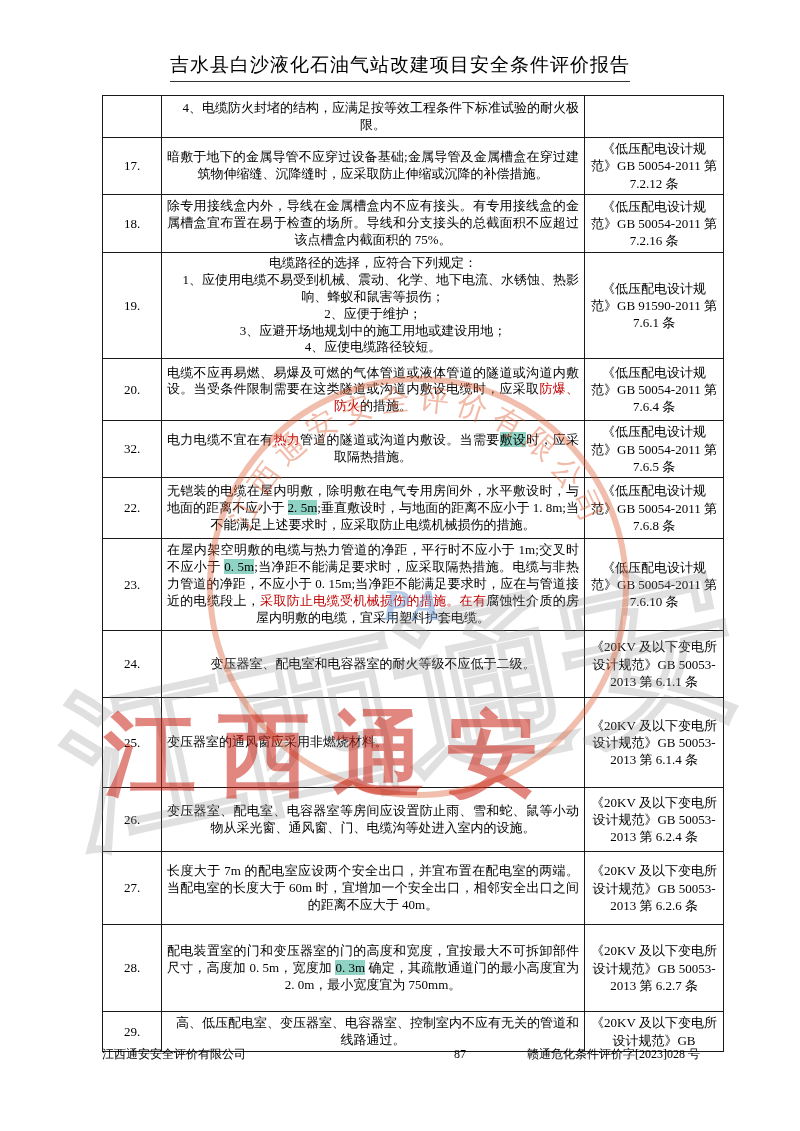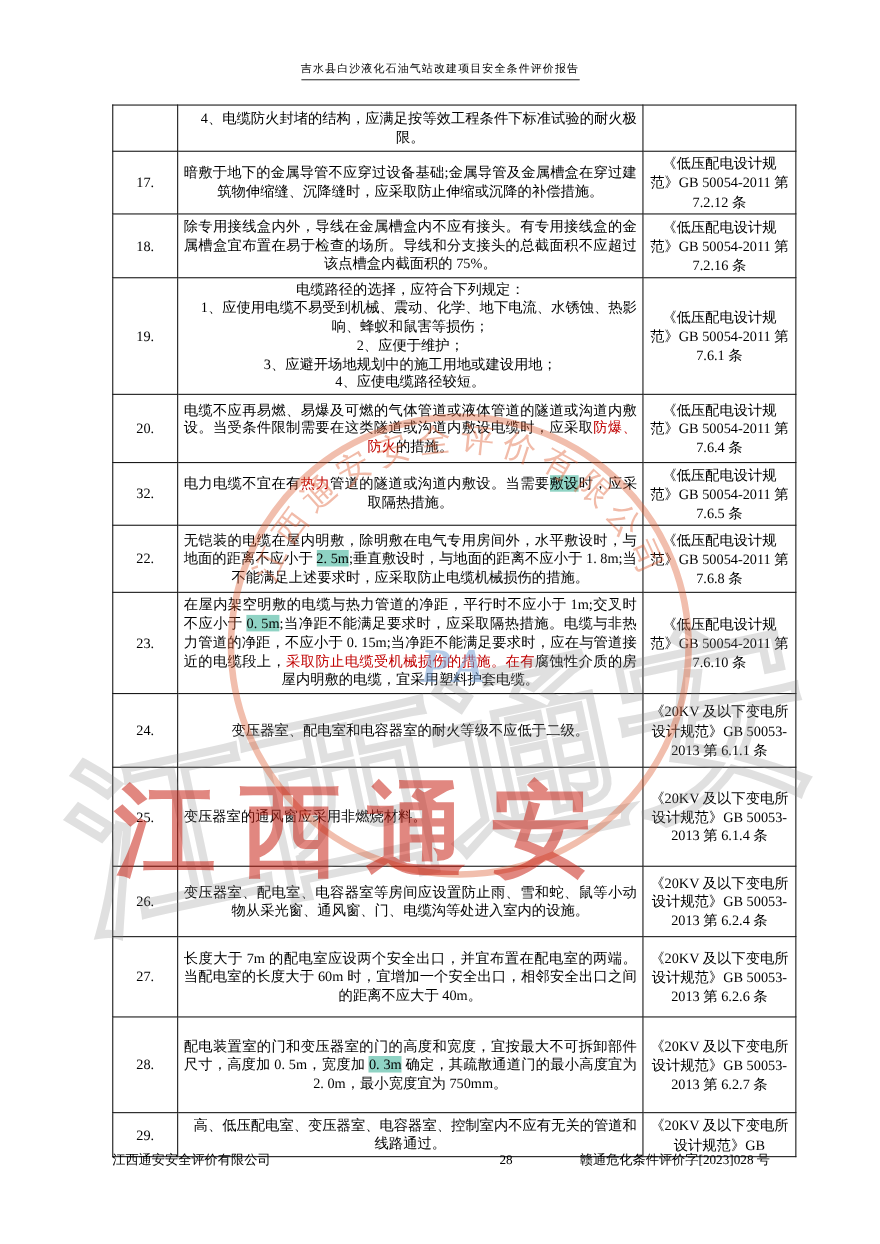--- a/index.html
+++ b/index.html
@@ -1,20 +1,20 @@
 <!DOCTYPE html>
 <html><head>
 <meta charset="utf-8">
 <style>
   html,body{margin:0;padding:0;background:#ffffff;}
   .page{position:relative;width:800px;height:1131px;background:#ffffff;overflow:hidden;
         font-family:"Liberation Serif","DejaVu Serif",serif;color:#000;}
   
   .header{position:absolute;top:52px;left:0;width:800px;text-align:center;}
-  .header-title{display:inline-block;font-size:10px;letter-spacing:1px;
+  .header-title{display:inline-block;font-size:19px;letter-spacing:1px;
                 border-bottom:1px solid #333;padding-bottom:3px;}
   
   .table-wrap{position:absolute;top:95px;left:102px;width:598px;}
   table.eval{border-collapse:collapse;table-layout:fixed;width:598px;font-size:13px;}
   table.eval td{border:1px solid #1a1a1a;vertical-align:middle;padding:2px 5px;overflow:hidden;}
   td.col-no{width:48px;text-align:center;font-size:13px;}
   td.col-content{width:412px;line-height:1.3;text-align:justify;text-align-last:center;}
   td.col-ref{width:128px;text-align:center;font-size:13px;line-height:1.33;}
   td.col-content.align-center{text-align:right;text-align-last:center;}
   td.col-content.align-left{text-align:right;text-align-last:left;}
@@ -77,21 +77,21 @@
               <td class="col-ref">《低压配电设计规范》GB 50054-2011 第 7.2.12 条</td>
             </tr>
             <tr>
               <td class="col-no">18.</td>
               <td class="col-content"><span>除专用接线盒内外，导线在金属槽盒内不应有接头。有专用接线盒的金属槽盒宜布置在易于检查的场所。导线和分支接头的总截面积不应超过该点槽盒内截面积的 75%。</span></td>
               <td class="col-ref">《低压配电设计规范》GB 50054-2011 第 7.2.16 条</td>
             </tr>
             <tr>
               <td class="col-no">19.</td>
               <td class="col-content align-center"><span>电缆路径的选择，应符合下列规定：</span><br><span>1、应使用电缆不易受到机械、震动、化学、地下电流、水锈蚀、热影响、蜂蚁和鼠害等损伤；</span><br><span>2、应便于维护；</span><br><span>3、应避开场地规划中的施工用地或建设用地；</span><br><span>4、应使电缆路径较短。</span></td>
-              <td class="col-ref">《低压配电设计规范》GB 50054-2011 第 7.6.1 条</td>
+              <td class="col-ref">《低压配电设计规范》GB 91590-2011 第 7.6.1 条</td>
             </tr>
             <tr>
               <td class="col-no">20.</td>
               <td class="col-content"><span>电缆不应再易燃、易爆及可燃的气体管道或液体管道的隧道或沟道内敷设。当受条件限制需要在这类隧道或沟道内敷设电缆时，应采取</span><span class="seg-red">防爆、防火</span><span>的措施。</span></td>
               <td class="col-ref">《低压配电设计规范》GB 50054-2011 第 7.6.4 条</td>
             </tr>
             <tr>
               <td class="col-no">32.</td>
               <td class="col-content"><span>电力电缆不宜在有</span><span class="seg-red">热力</span><span>管道的隧道或沟道内敷设。当需要</span><span class="seg-hl">敷设</span><span>时，应采取隔热措施。</span></td>
               <td class="col-ref">《低压配电设计规范》GB 50054-2011 第 7.6.5 条</td>
@@ -135,21 +135,21 @@
               <td class="col-no">29.</td>
               <td class="col-content align-center"><span>高、低压配电室、变压器室、电容器室、控制室内不应有无关的管道和线路通过。</span></td>
               <td class="col-ref">《20KV 及以下变电所设计规范》GB</td>
             </tr>
           </tbody>
       </table>
     </div>
 
     <div class="footer">
       <span>江西通安安全评价有限公司</span>
-      <span class="page-num">28</span>
+      <span class="page-num">87</span>
       <span>赣通危化条件评价字[2023]028 号</span>
     </div>
   </div>
 
   <div class="watermarks">
     <div class="wm-outline">江西通安</div>
 
     <svg class="wm-stamp" viewBox="0 0 430 430" width="430" height="430">
       <circle cx="215" cy="215" r="208" fill="none" stroke="rgba(221,92,49,0.40)" stroke-width="6"></circle>
       <defs>

